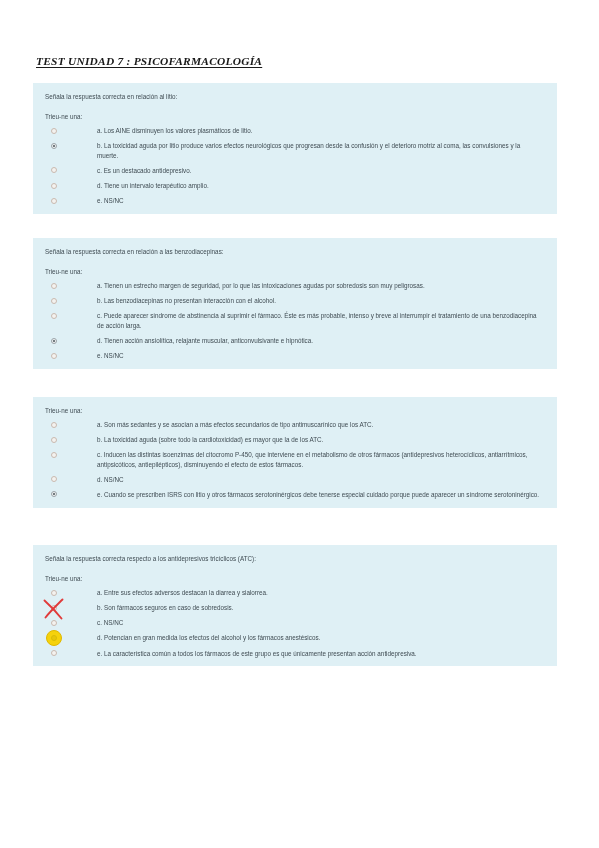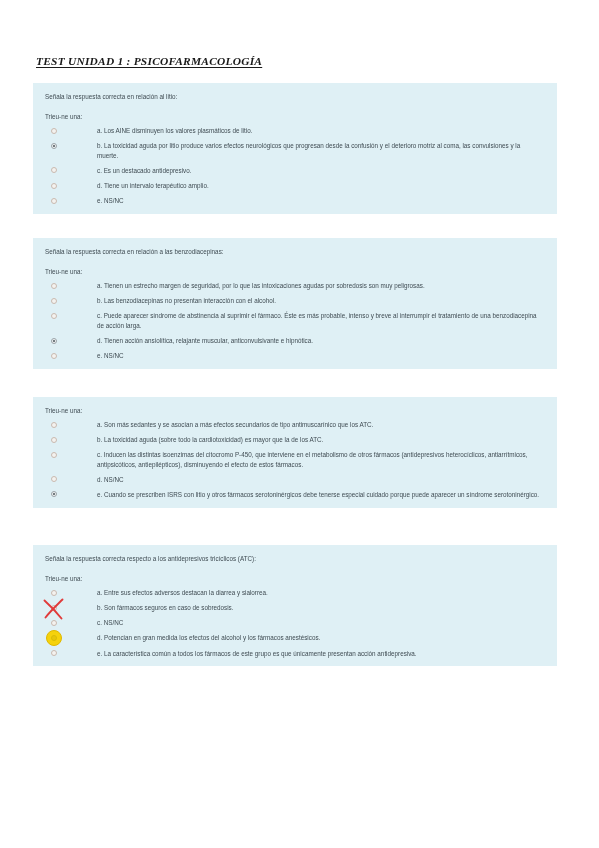--- a/index.html
+++ b/index.html
@@ -153,21 +153,21 @@
   #block-1 { top: 83px;  }
   #block-2 { top: 238px; }
   #block-3 { top: 397px; }
   #block-4 { top: 545px; }
 </style>
 </head>
 <body>
 
 <div class="page">
 
-  <div class="doc-title">TEST UNIDAD 1 : PSICOFARMACOLOGÍA</div>
+  <div class="doc-title">TEST UNIDAD 7 : PSICOFARMACOLOGÍA</div>
 
   <div class="qblock" id="block-1">
       <div class="q-stem">Señala la respuesta correcta en relación al litio:</div>
       <div class="q-choose">Trieu-ne una:</div>
       <ul class="opt-list">
         <li class="opt">
           <span class="radio"></span>
           <span class="opt-text">a. Los AINE disminuyen los valores plasmáticos de litio.</span>
         </li>
         <li class="opt">

